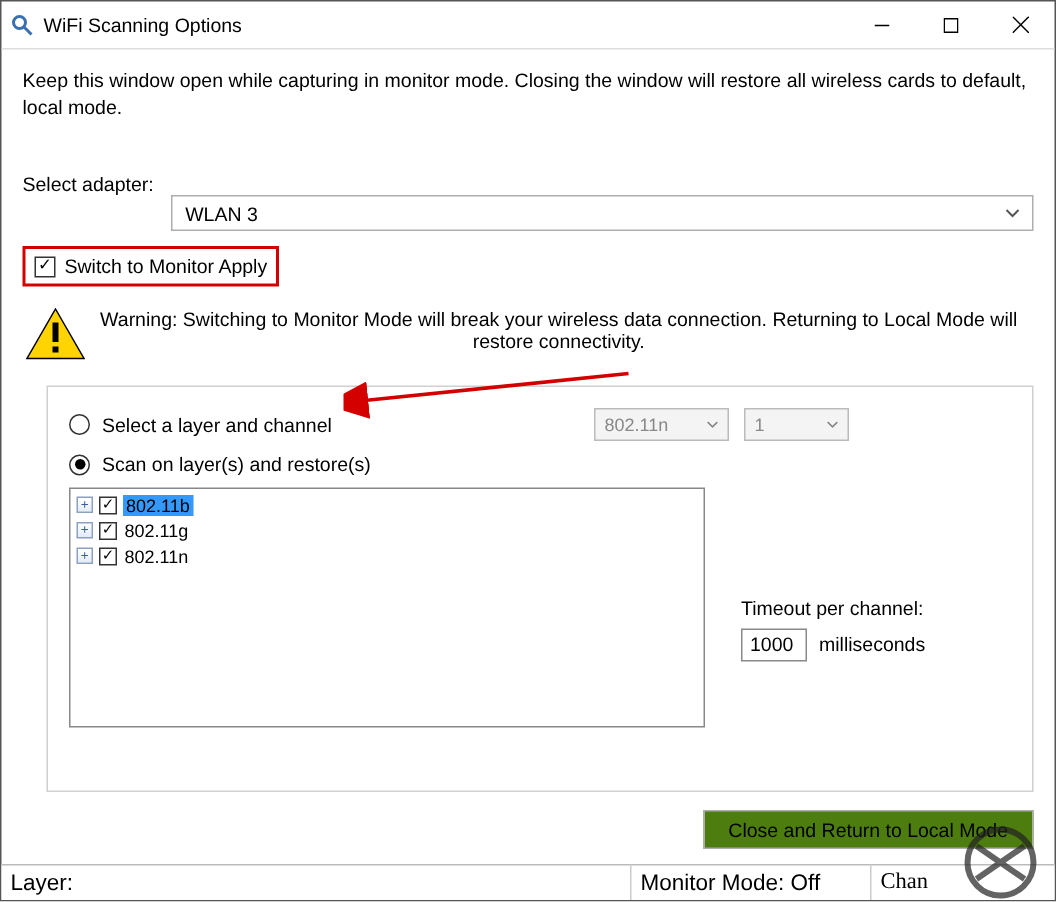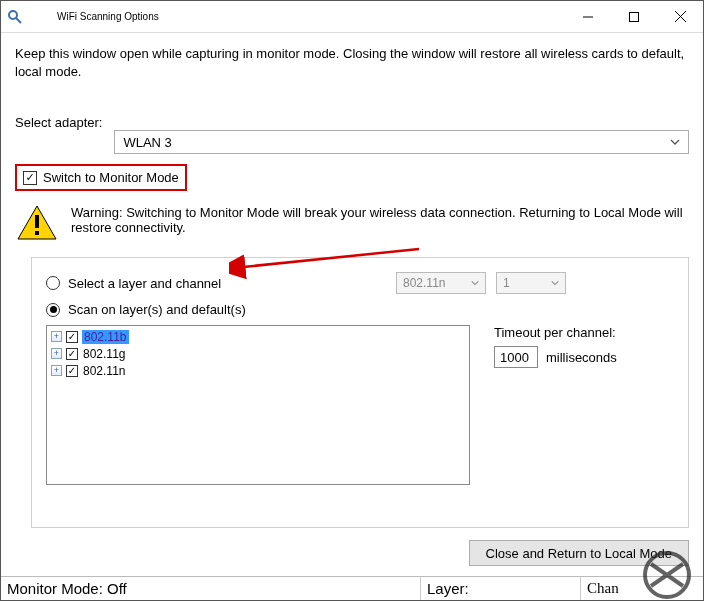--- a/index.html
+++ b/index.html
@@ -13,21 +13,21 @@
   .titlebar {
     height: 32px; display: flex; align-items: center;
     border-bottom: 1px solid #ddd;
     padding-left: 6px;
   }
   .titlebar-icon {
     width: 16px; height: 16px;
     margin-right: 6px;
     display: flex; align-items: center; justify-content: center;
   }
-  .title-text { font-size: 10px; flex: 0 0 auto; margin-left: 28px; }
+  .title-text { font-size: 13px; flex: 0 0 auto; }
   .title-spacer { flex: 1; }
   .winbtn {
     width: 46px; height: 31px;
     display: flex; align-items: center; justify-content: center;
     font-size: 12px; color: #222;
   }
   .content {
     flex: 1; padding: 12px 14px 8px 14px;
     font-size: 13px; color: #000;
     display: flex; flex-direction: column; gap: 10px;
@@ -48,21 +48,21 @@
     border: 2px solid #d40000;
     padding: 4px 6px;
     display: inline-flex; align-items: center; gap: 6px;
     width: fit-content;
   }
   .checkbox {
     width: 14px; height: 14px; border: 1px solid #333;
     display: inline-flex; align-items: center; justify-content: center;
     font-size: 11px; line-height: 1;
   }
-  .warning-row { display: flex; gap: 14px; align-items: flex-start; padding: 4px 2px; }
+  .warning-row { display: flex; gap: 1px; align-items: flex-start; padding: 4px 2px; text-align: center; }
   .warn-icon { width: 40px; height: 36px; flex-shrink: 0; }
   .groupbox {
     border: 1px solid #d0d0d0;
     padding: 14px 14px 14px 14px;
     margin-top: 2px;
     flex: 1;
     display: flex; flex-direction: column; gap: 8px;
     position: relative;
     margin-left: 16px;
   }
@@ -94,31 +94,31 @@
     display: flex; align-items: center; justify-content: center;
     font-size: 9px; color: #3a5fa0; line-height: 1;
     background: linear-gradient(#fff,#e4ecf7);
   }
   .tcb {
     width: 12px; height: 12px; border: 1px solid #333;
     display: flex; align-items: center; justify-content: center;
     font-size: 10px; line-height: 1;
     margin: 0 2px;
   }
-  .tree-row.selected .tlabel { background: #3399ff; color: #4c1d95; padding: 0 2px; }
+  .tree-row.selected .tlabel { background: #3399ff; color: #000000; padding: 0 2px; }
   .tlabel { padding: 0 1px; }
-  .timeout-col { width: 180px; display: flex; flex-direction: column; gap: 6px; padding-top: 0;}
+  .timeout-col { width: 180px; display: flex; flex-direction: column; gap: 6px; padding-top: 0; justify-content: center;}
   .timeout-row { display: flex; align-items: center; gap: 8px; }
   .timeout-input {
     width: 44px; height: 22px; border: 1px solid #888;
     padding: 0 5px; font-size: 13px;
   }
   .btnbar { display: flex; justify-content: flex-end; gap: 14px; padding: 4px 14px 10px 0;}
   .btn {
-    height: 26px; border: 1px solid #adadad; background: #e5e5e5;
+    height: 26px; border: 1px solid #adadad; background: #4d7c0f;
     padding: 0 16px; font-size: 13px;
     display: inline-flex; align-items: center; justify-content: center;
   }
   .apply-wrap { border: 2px solid #d40000; padding: 2px; }
   .statusbar {
     height: 24px; border-top: 1px solid #bbb;
     display: flex; align-items: stretch; font-size: 15px;
     background: #fff;
   }
   .stat-cell { display: flex; align-items: center; padding: 0 6px; border-right: 1px solid #ccc;}
@@ -176,21 +176,21 @@
       <div class="adapter-select">
         <span>WLAN 3</span>
         <svg class="chev" viewBox="0 0 10 10">
           <polyline points="1,3 5,7 9,3" fill="none" stroke="#555" stroke-width="1.3"></polyline>
         </svg>
       </div>
     </div>
 
     <div class="monitor-box">
       <span class="checkbox">✓</span>
-      <span>Switch to Monitor Mode</span>
+      <span>Switch to Monitor Apply</span>
     </div>
 
     <div class="warning-row">
       <svg class="warn-icon" viewBox="0 0 40 36">
         <polygon points="20,1 39,34 1,34" fill="#ffd400" stroke="#000" stroke-width="1"></polygon>
         <rect x="18" y="10" width="4" height="13" fill="#000"></rect>
         <rect x="18" y="26" width="4" height="4" fill="#000"></rect>
       </svg>
       <div>Warning: Switching to Monitor Mode will break your wireless data connection. Returning to Local Mode will restore connectivity.</div>
     </div>
@@ -213,21 +213,21 @@
             <span>1</span>
             <svg width="8" height="8" viewBox="0 0 10 10">
                 <polyline points="1,3 5,7 9,3" fill="none" stroke="#888" stroke-width="1.3"></polyline>
               </svg>
           </div>
         </div>
       </div>
 
       <div class="radio-row">
         <span class="radio checked"></span>
-        <span>Scan on layer(s) and default(s)</span>
+        <span>Scan on layer(s) and restore(s)</span>
       </div>
 
       <div class="scan-body">
         <div class="tree">
           <div class="tree-row selected">
             <span class="exp">+</span>
             <span class="tcb">✓</span>
             <span class="tlabel">802.11b</span>
           </div>
           <div class="tree-row">
@@ -252,22 +252,22 @@
 
     </div>
 
   </div>
 
   <div class="btnbar">
     <div class="btn">Close and Return to Local Mode</div>
   </div>
 
   <div class="statusbar">
+    <div class="stat-cell">Layer:</div>
     <div class="stat-cell">Monitor Mode: Off</div>
-    <div class="stat-cell">Layer:</div>
     <div class="stat-cell">Chan</div>
   </div>
 
   <svg class="arrow" viewBox="0 0 200 40">
     <defs>
       <marker id="ah" markerWidth="12" markerHeight="10" refX="1" refY="5" orient="auto">
         <polygon points="0,0 12,5 0,10" fill="#d40000"></polygon>
       </marker>
     </defs>
     <line x1="190" y1="2" x2="14" y2="20" stroke="#d40000" stroke-width="2.5" marker-end="url(#ah)"></line>

